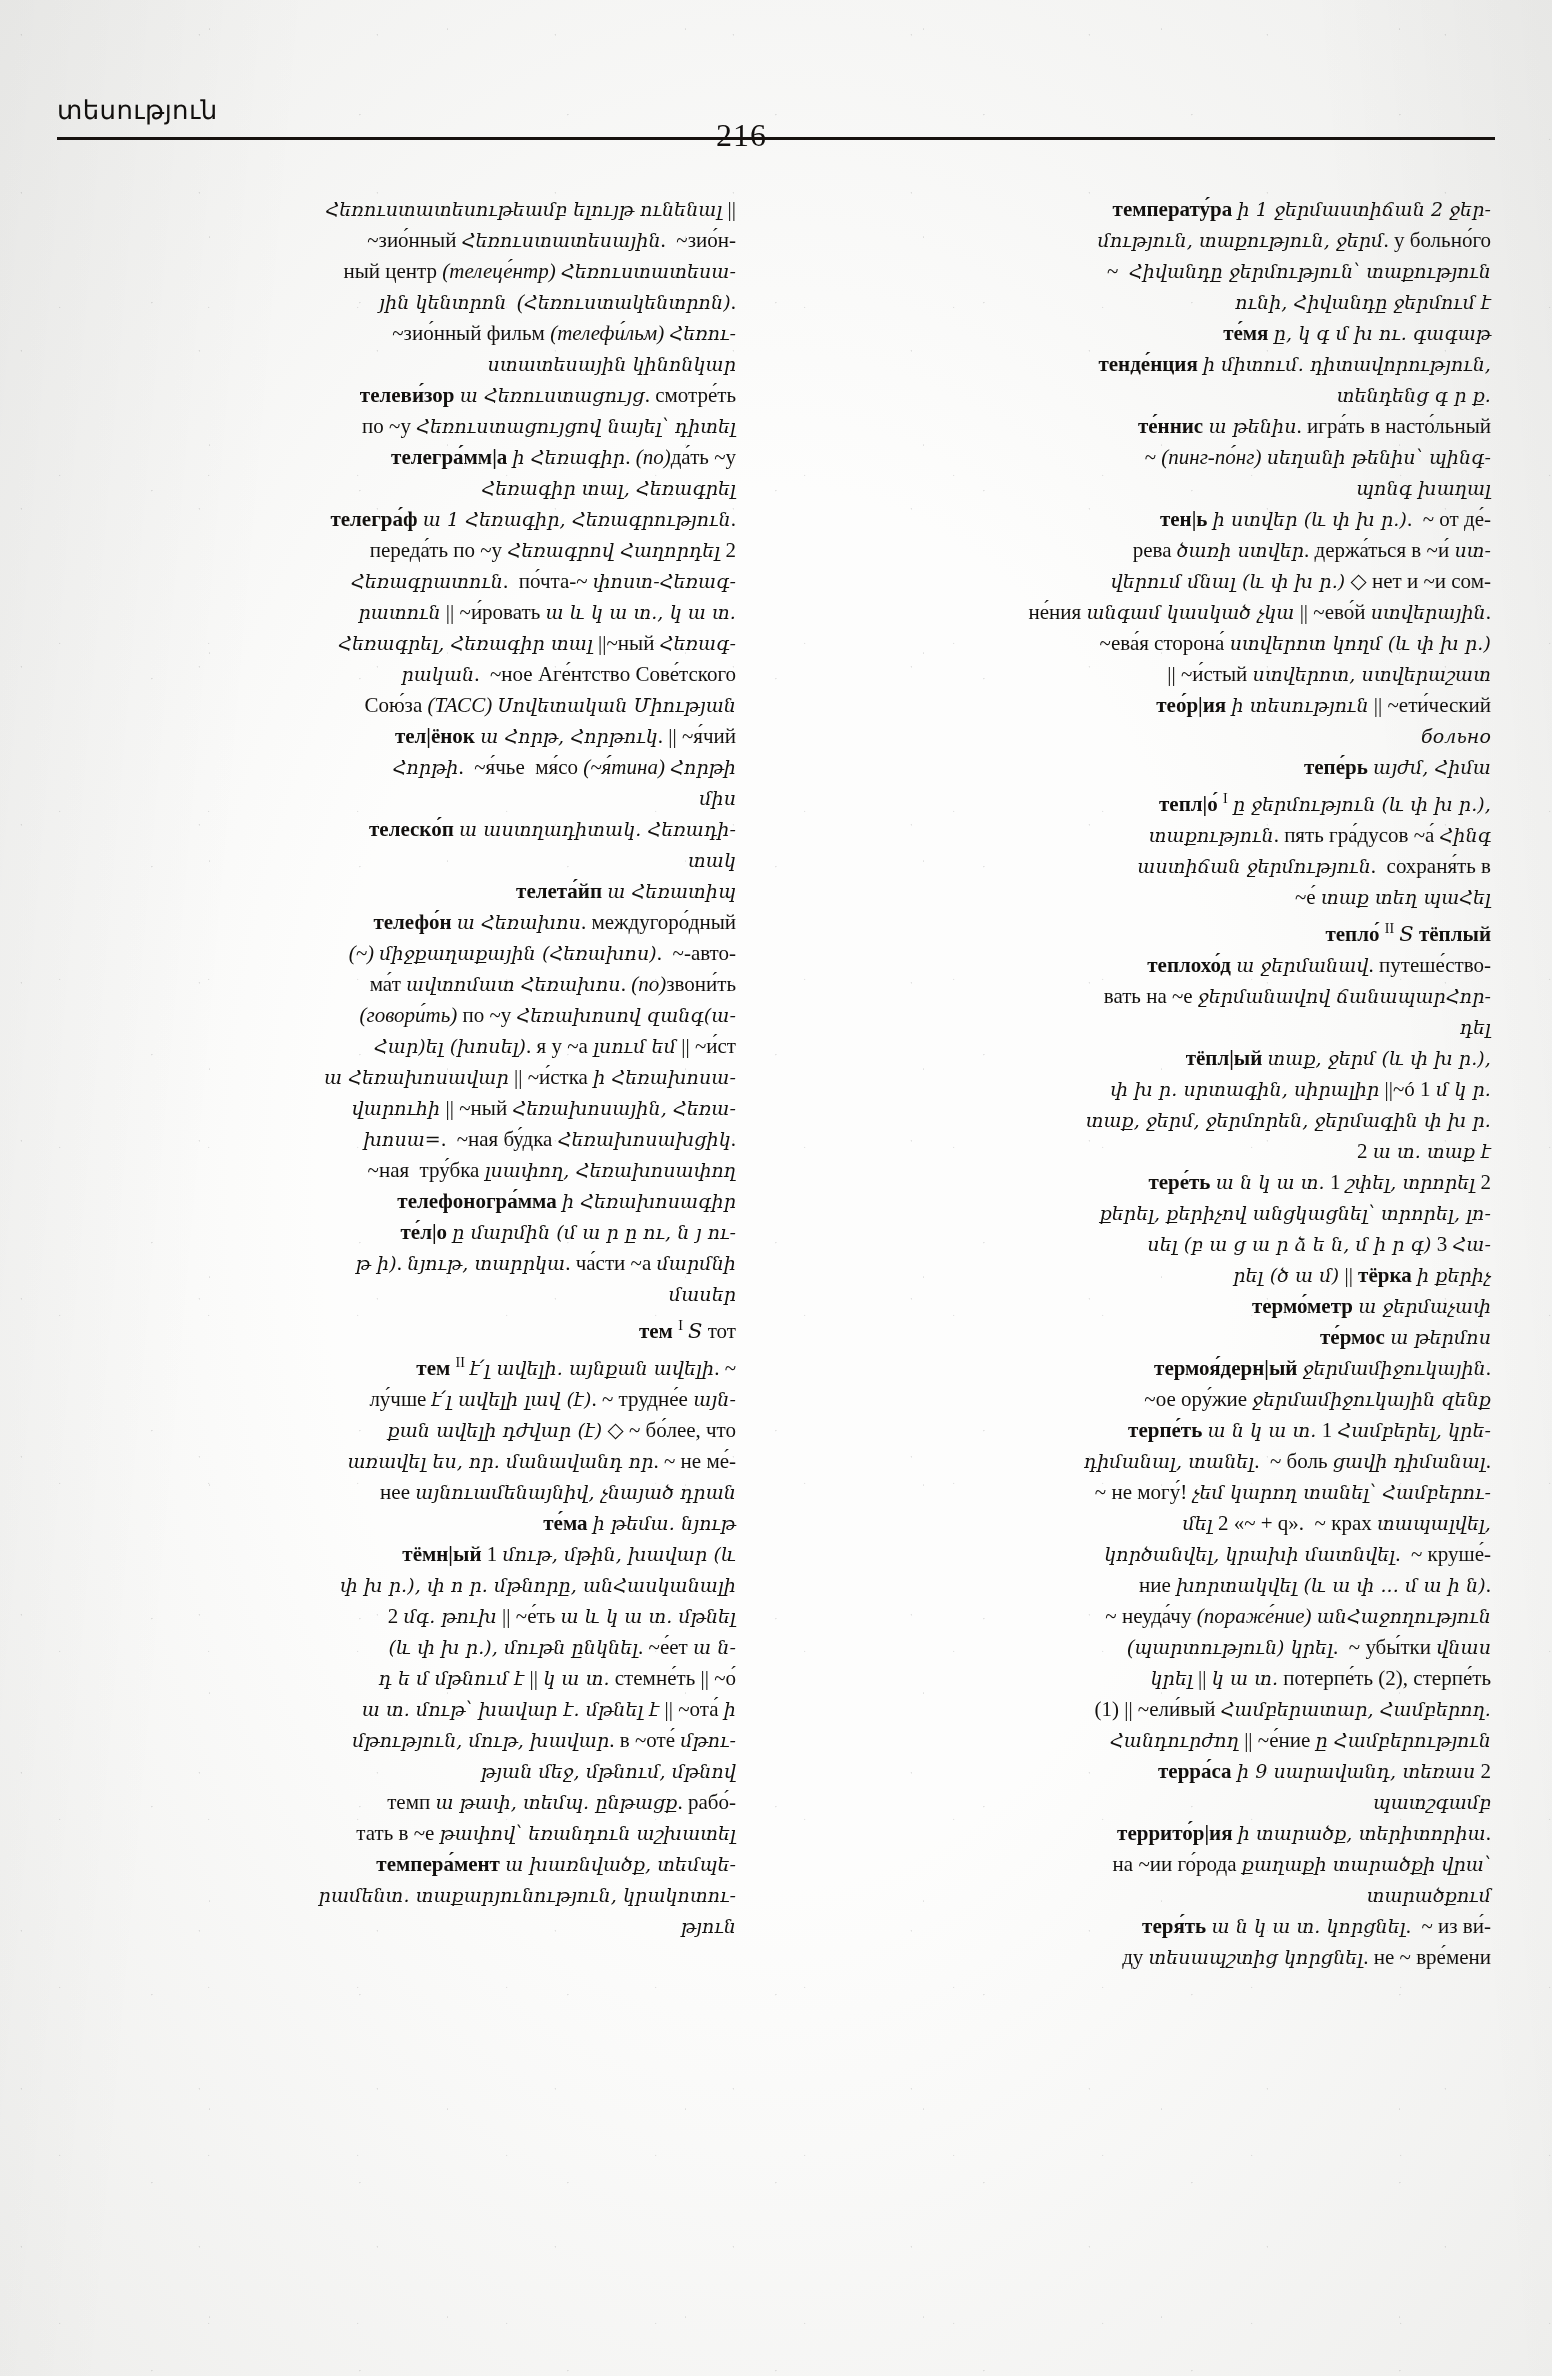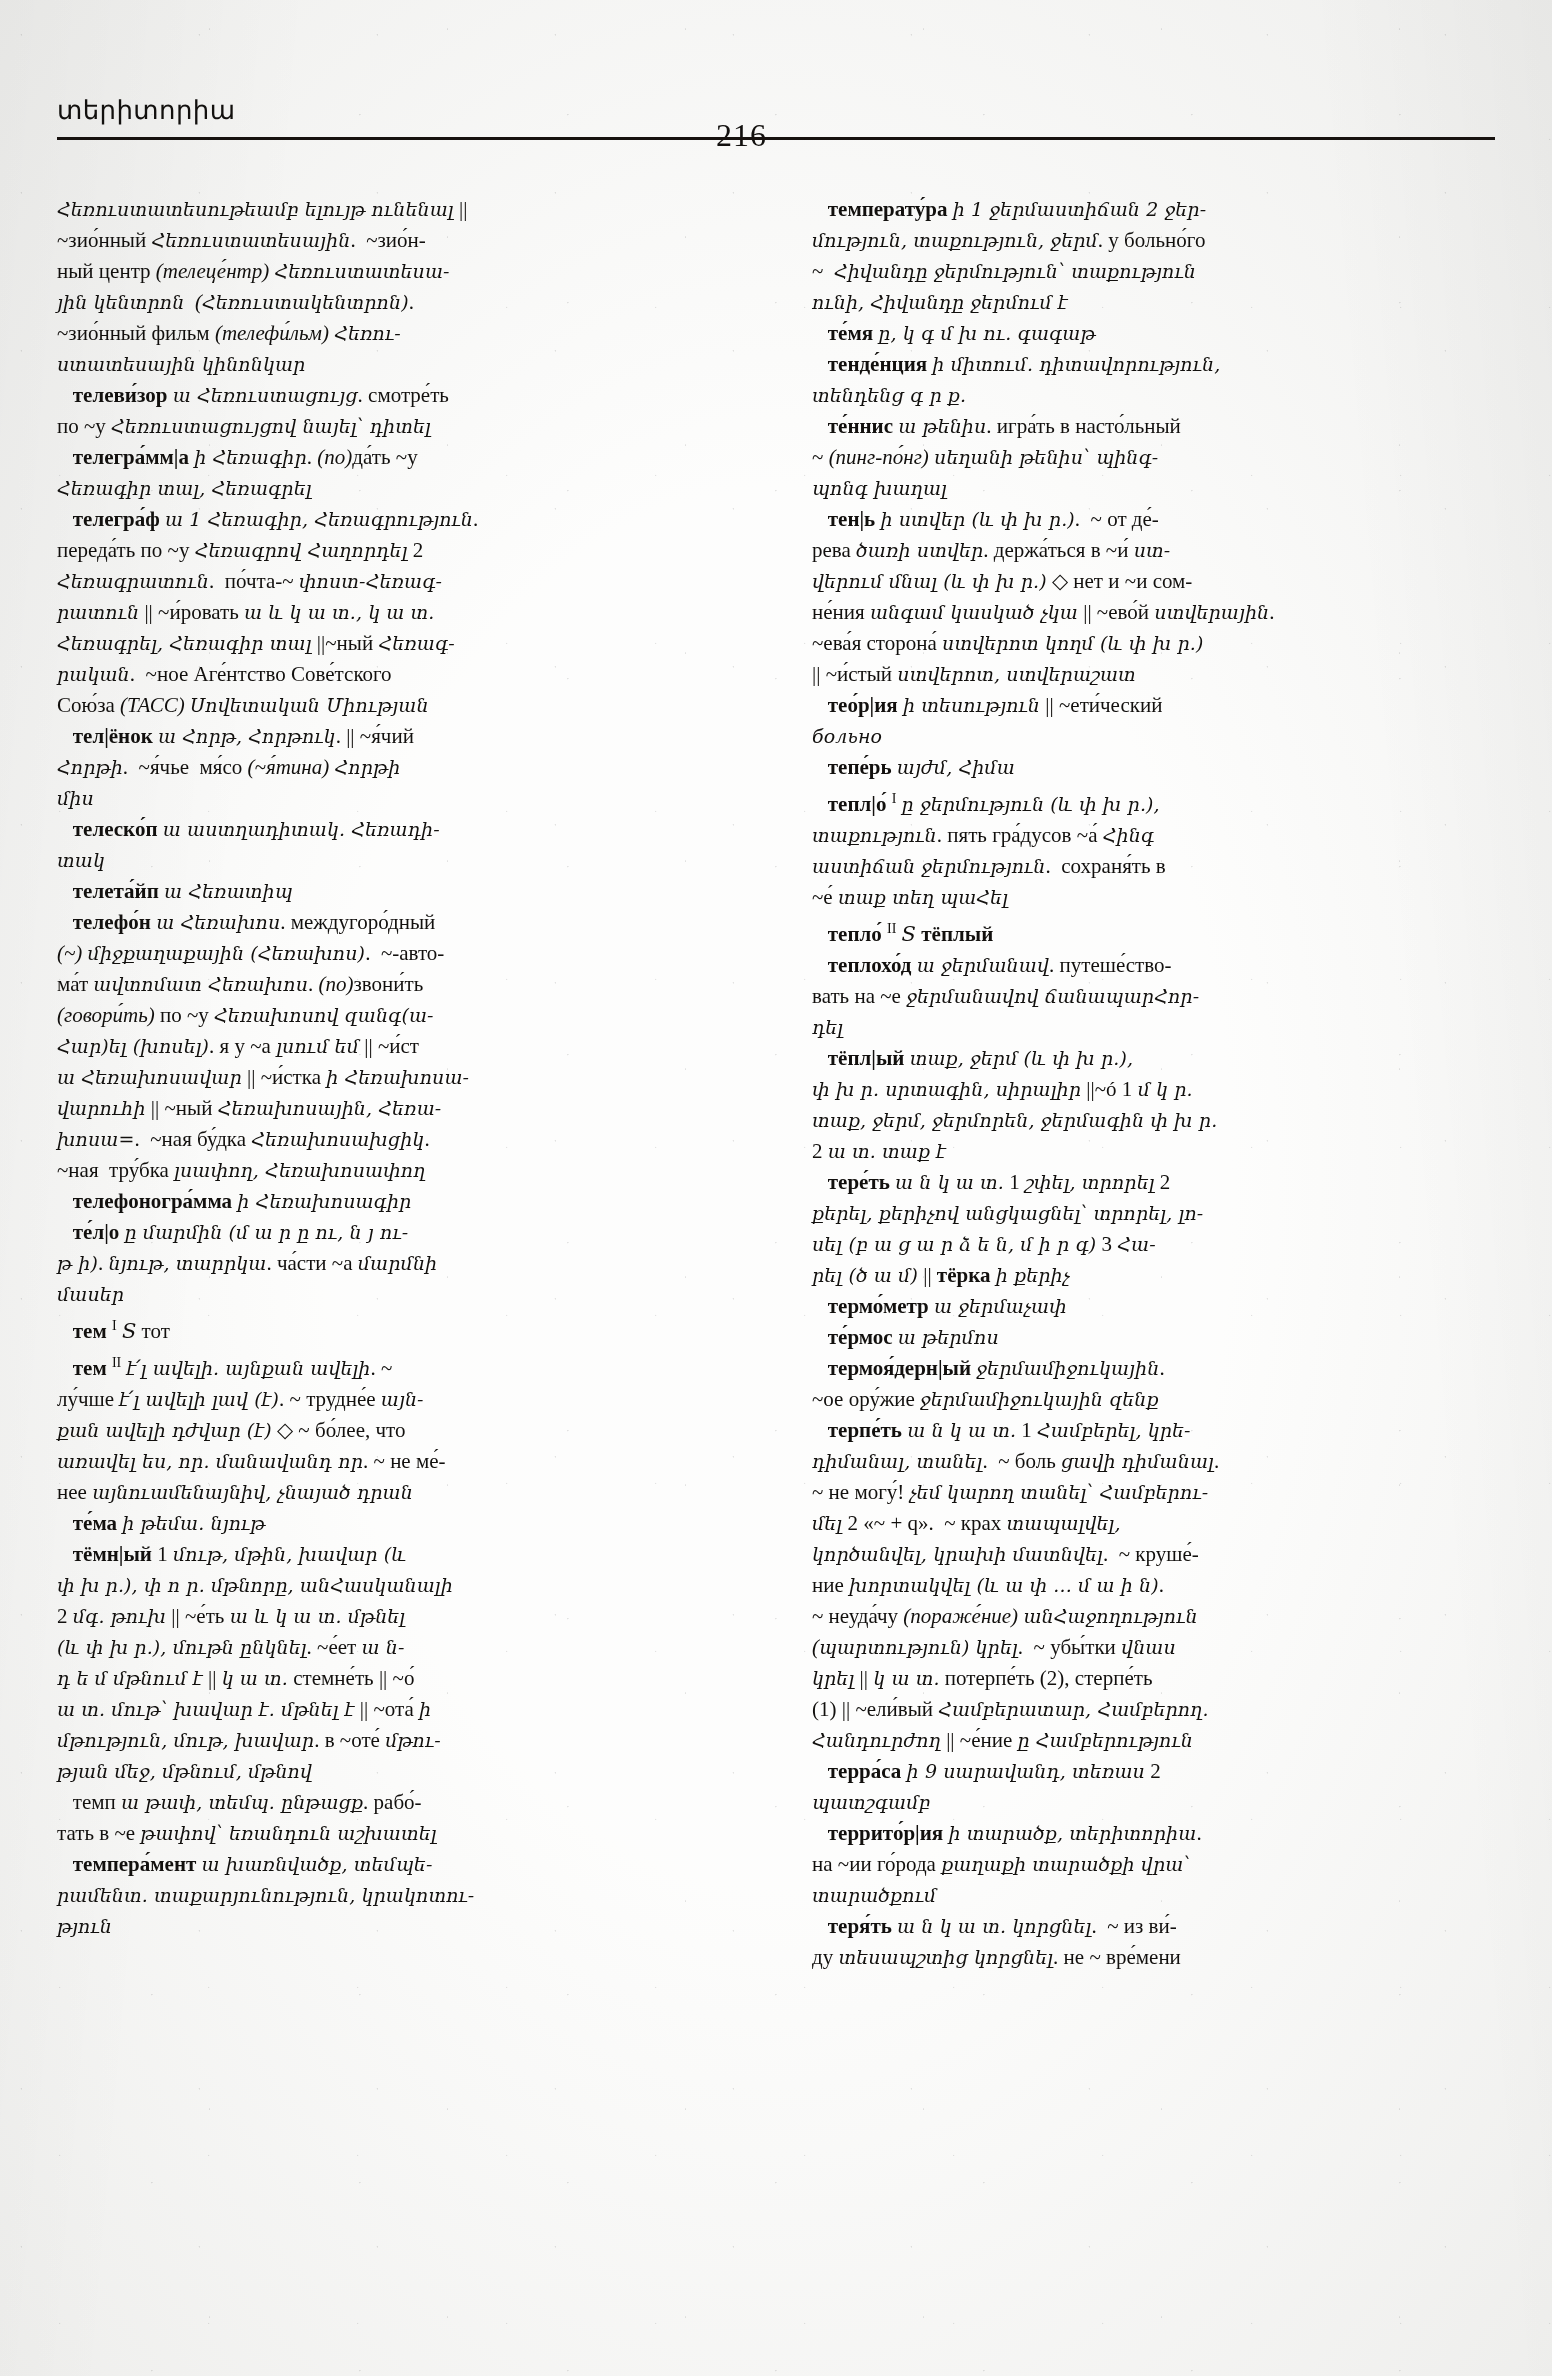--- a/index.html
+++ b/index.html
@@ -66,21 +66,21 @@
     background: #17120f;
   }
 
   
   .col {
     position: absolute;
     top: 194px;
     width: 679px;
     font-size: 21px;
     line-height: 31px;
-    text-align: left;
+    text-align: right;
   }
   .col-left  { left: 57px; }
   .col-right { left: 812px; }
   .ln {
     display: block;
     white-space: pre-wrap;
     min-height: 31px;
   }
 
   
@@ -119,21 +119,21 @@
     pointer-events: none;
   }
 </style>
 </head>
 <body>
 
 <div class="page">
   <div class="paper-tone"></div>
 
   <div class="header">
-    <div class="header-word">տերիտորիա</div>
+    <div class="header-word">տեսություն</div>
     <div class="header-page">216</div>
     <div class="header-rule"></div>
   </div>
 
   <div class="col col-left" id="left-col">
       <span class="ln"><span class="arm">Հեռուստատեսութեամբ ելույթ ունենալ</span> ||</span>
       <span class="ln">~зио́нный <span class="arm">Հեռուստատեսային</span>.  ~зио́н-</span>
       <span class="ln">ный центр <span class="it">(телеце́нтр)</span> <span class="arm">Հեռուստատեսա-</span></span>
       <span class="ln"><span class="arm">յին կենտրոն</span>  <span class="it">(</span><span class="arm">Հեռուստակենտրոն)</span>.</span>
       <span class="ln">~зио́нный фильм <span class="it">(телефи́льм)</span> <span class="arm">Հեռու-</span></span>

